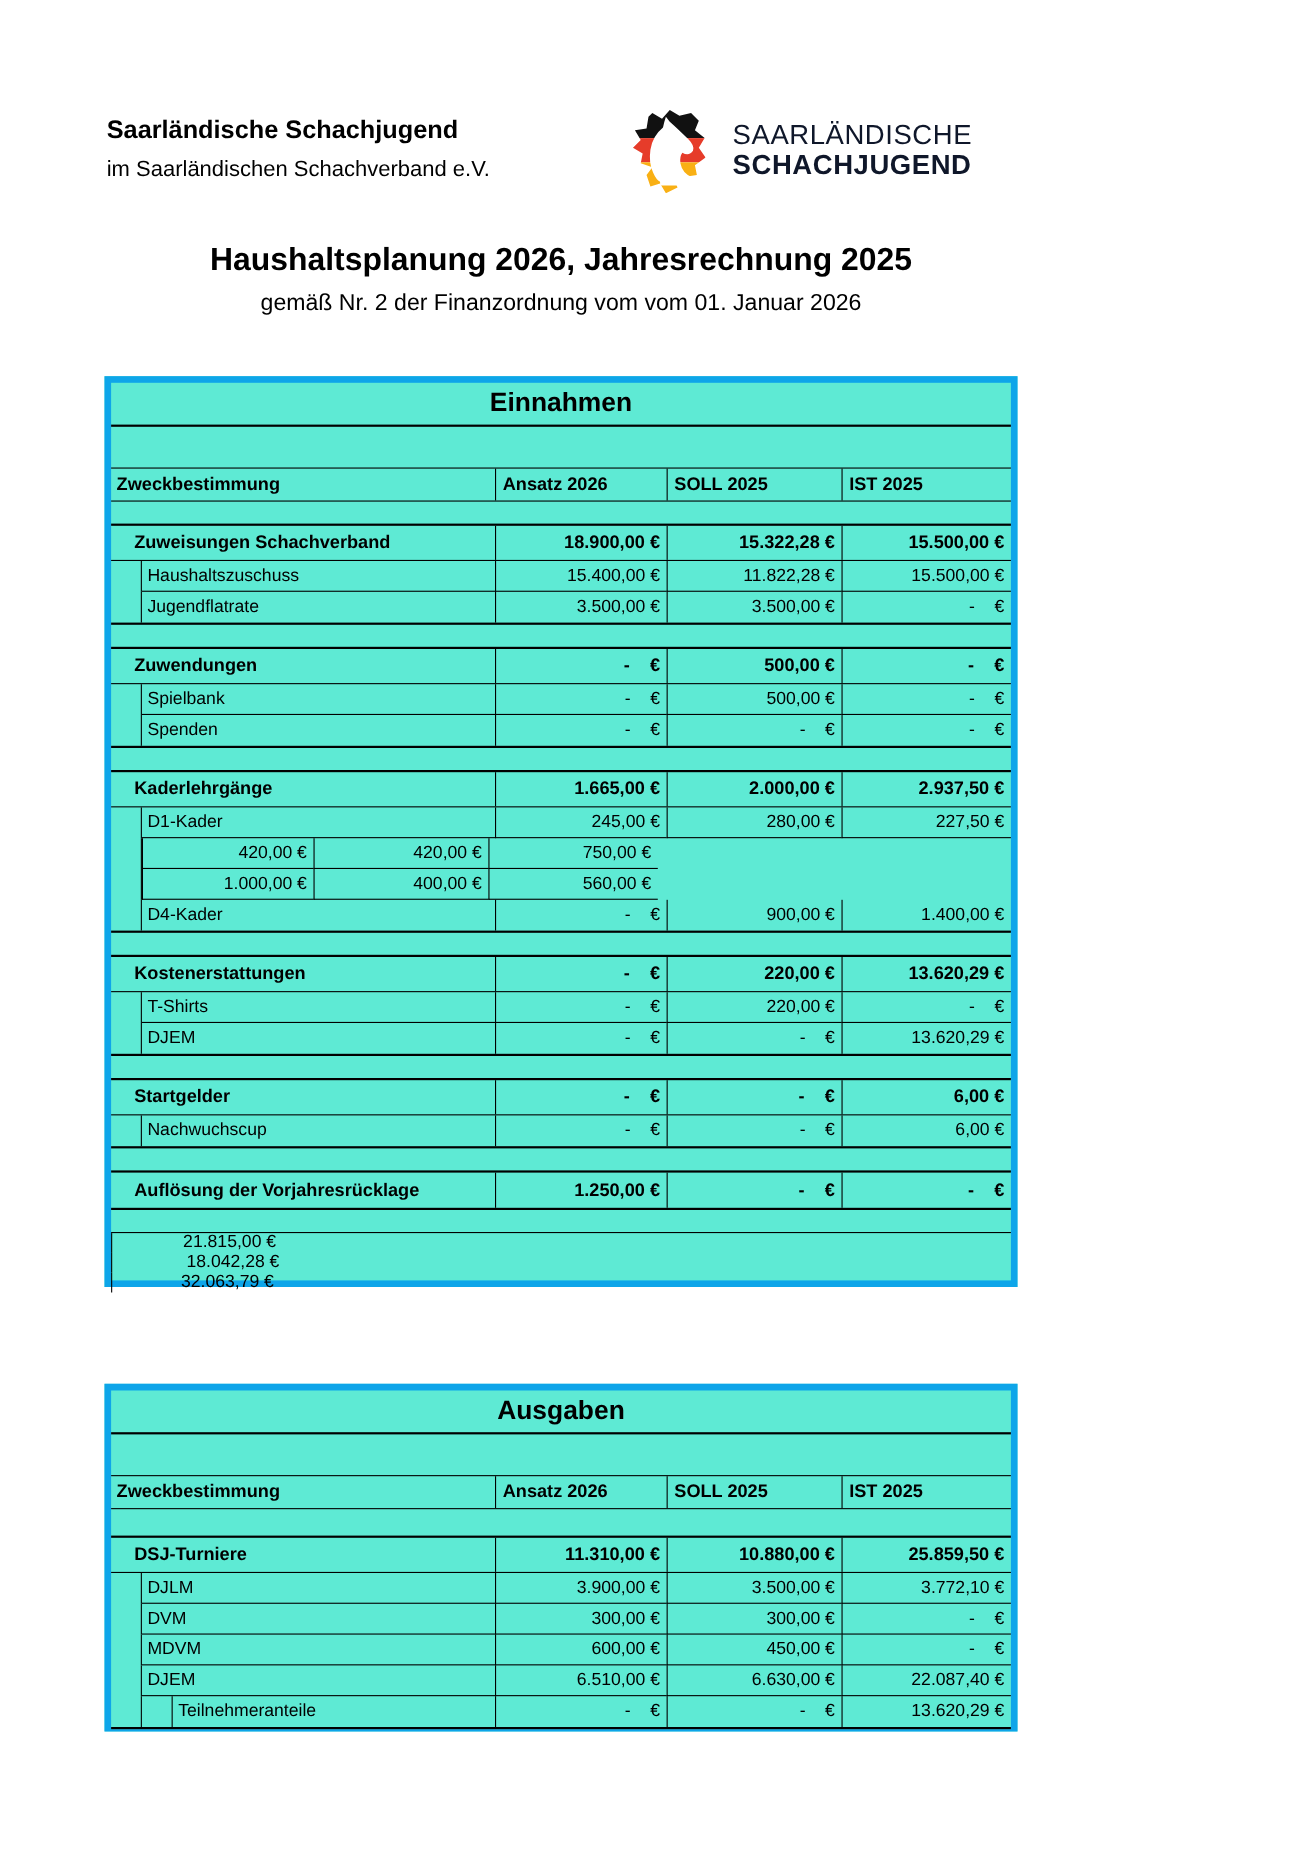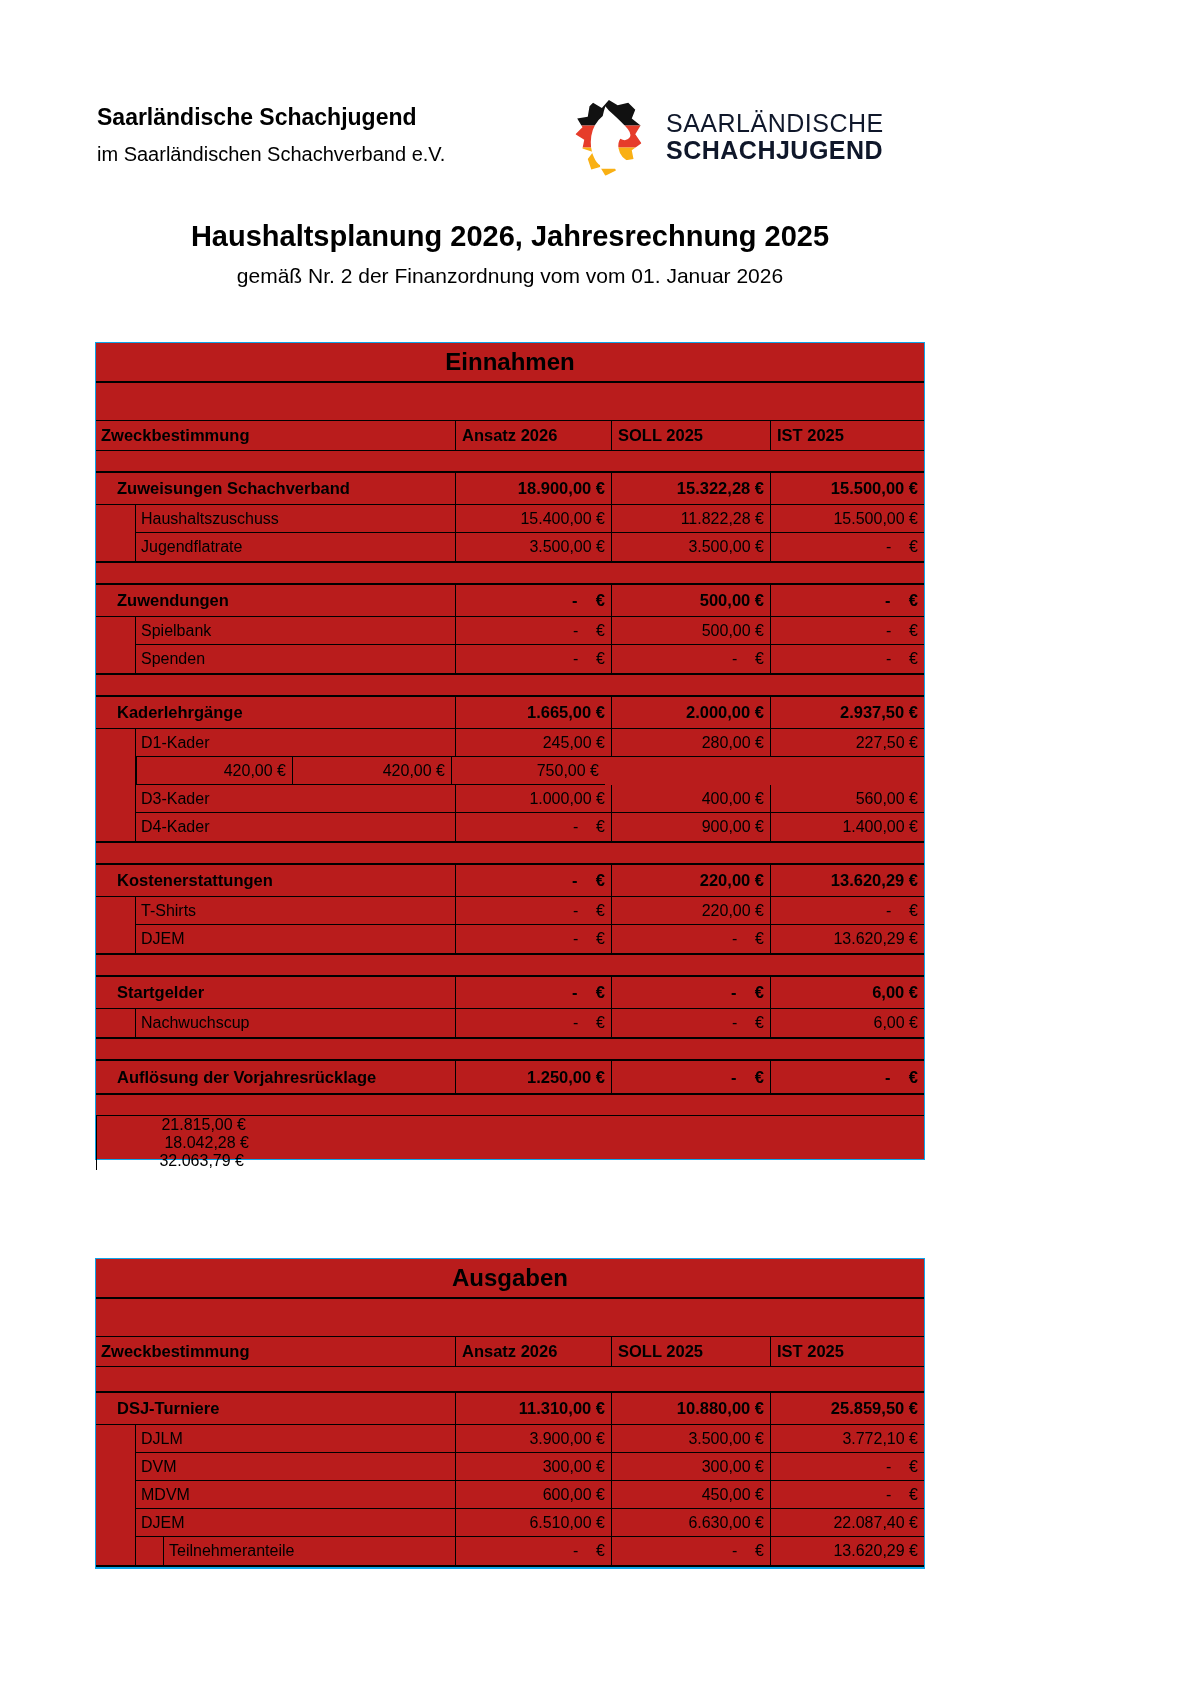--- a/index.html
+++ b/index.html
@@ -16,41 +16,41 @@
   .logo-text{line-height:1.08;color:#0f172a;font-size:25px;letter-spacing:.5px;}
   .logo-line1{font-weight:400;}
   .logo-line2{font-weight:700;}
   
   .doc-title{position:absolute;left:95px;top:220px;width:830px;text-align:center;}
   .doc-title-main{font-size:29px;font-weight:700;}
   .doc-title-sub{font-size:21px;margin-top:11px;font-weight:400;}
   
   .tbl{
     position:absolute;left:95px;width:830px;box-sizing:border-box;
-    border:1px solid #0ea5e9;background:#b91c1c;font-size:16px;
+    border:6px solid #0ea5e9;background:#5eead4;font-size:16px;
   }
   #tbl-einnahmen{top:342px;}
   #tbl-ausgaben{top:1258px;border-bottom-width:2px;}
   .row{display:flex;align-items:stretch;box-sizing:border-box;}
   .cell{display:flex;align-items:center;box-sizing:border-box;overflow:hidden;white-space:nowrap;}
   .cell-label{flex:1;padding-left:5px;}
   .cell-val{justify-content:flex-end;padding-right:6px;border-left:1px solid #000;flex:none;}
   .v1{width:156px;}.v2{width:159px;}.v3{width:154px;}
   .cell-indent{width:28px;flex:none;border-right:1px solid #000;}
   .row-title{height:40px;justify-content:center;align-items:center;
     font-weight:700;font-size:24px;border-bottom:2px solid #000;}
   .row-spacer-top{height:38px;border-bottom:1px solid #000;}
   .row-header{height:30px;font-weight:700;font-size:16.5px;border-bottom:1px solid #000;}
   .row-header .cell-val{justify-content:flex-start;padding-left:6px;padding-right:0;}
   .row-gap{height:20px;}
   #tbl-ausgaben .row-gap{height:24px;}
   .group{border-top:2px solid #000;border-bottom:2px solid #000;}
   .row-section{height:32px;font-weight:700;font-size:16.5px;border-bottom:1px solid #000;padding-left:16px;}
   .row-section.no-items{border-bottom:none;}
-  .row-item{height:28px;padding-left:12px;}
+  .row-item{height:28px;}
   .row-item .cell{border-bottom:1px solid #000;}
   .row-item .cell-indent{border-bottom:none;}
   .row-item.last .cell{border-bottom:none;}
   .row-total{height:44px;border-top:1px solid #000;flex-direction:column;}
   .row-total .total-label{font-size:21px;font-weight:700;}
   .row-total .cell-val{font-weight:400;}
 </style>
 </head>
 <body>
 
@@ -157,21 +157,20 @@
           <div class="cell cell-val v3">227,50 €</div>
         </div>
         <div class="row row-item">
           <div class="cell cell-indent"></div>
           <div class="cell cell-val v1">420,00 €</div>
           <div class="cell cell-val v2">420,00 €</div>
           <div class="cell cell-val v3">750,00 €</div>
         </div>
         <div class="row row-item">
           <div class="cell cell-indent"></div>
-          <div class="cell cell-label">D3-Kader</div>
           <div class="cell cell-val v1">1.000,00 €</div>
           <div class="cell cell-val v2">400,00 €</div>
           <div class="cell cell-val v3">560,00 €</div>
         </div>
         <div class="row row-item last">
           <div class="cell cell-indent"></div>
           <div class="cell cell-label">D4-Kader</div>
           <div class="cell cell-val v1">-&nbsp;&nbsp;&nbsp;&nbsp;€</div>
           <div class="cell cell-val v2">900,00 €</div>
           <div class="cell cell-val v3">1.400,00 €</div>

